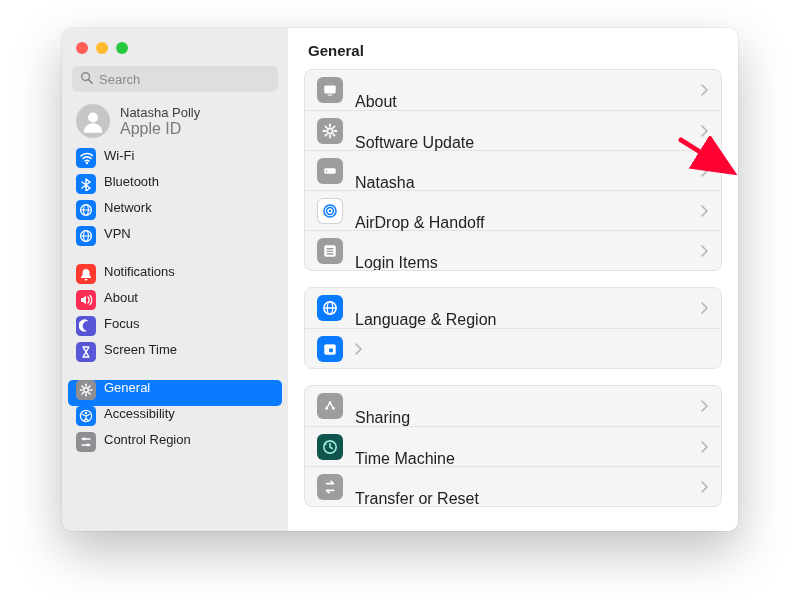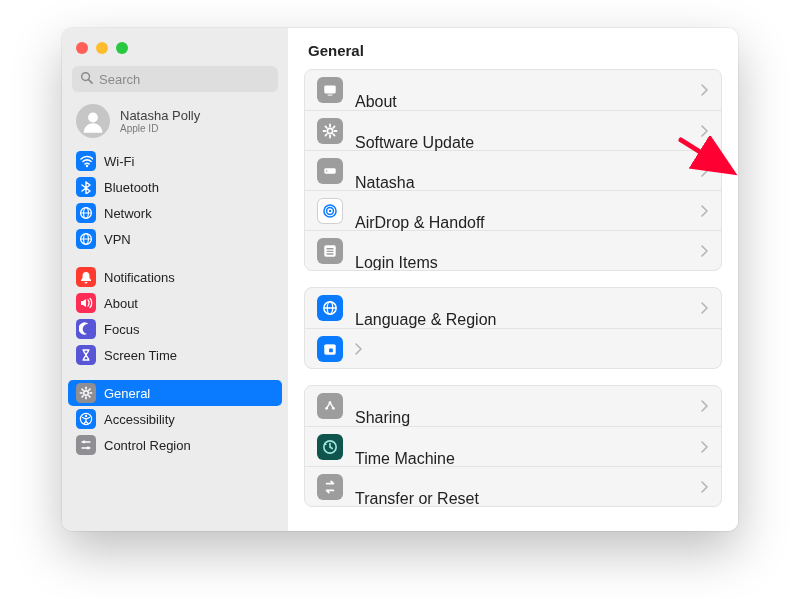--- a/index.html
+++ b/index.html
@@ -47,25 +47,25 @@
   .account {
     display: flex; align-items: center; gap: 10px;
     padding: 4px 14px 10px 14px;
   }
   .avatar {
     width: 34px; height: 34px; border-radius: 50%;
     background: #c6c6c6;
     display: flex; align-items: center; justify-content: center;
   }
   .account-text .name { font-size: 13px; color: #404040; }
-  .account-text .sub { font-size: 10px; color: #7a7a7a; }
+  .account-text .sub { font-size: 16px; color: #7a7a7a; }
   .side-list { padding: 0 6px; }
   .side-group { margin-bottom: 12px; }
   .side-item {
-    display: flex; align-items: center; gap: 8px;
+    display: flex; gap: 8px;
     height: 26px;
     padding: 0 8px;
     border-radius: 5px;
     font-size: 13px;
     color: #222;
     cursor: default;
   }
   .side-item.selected { background: #0a7aff; color: #fff; }
   .side-icon {
     width: 20px; height: 20px; border-radius: 4.5px;

